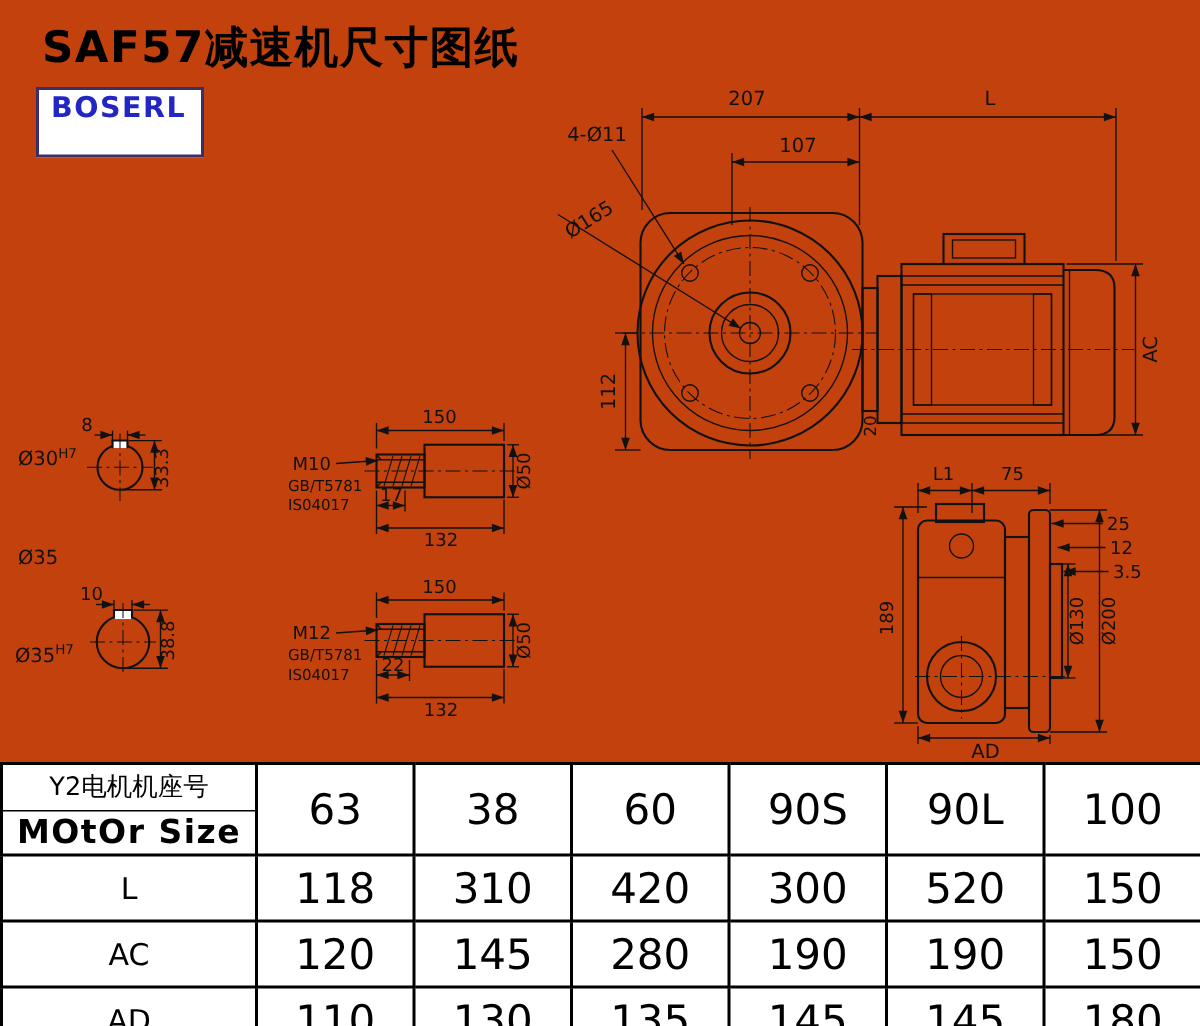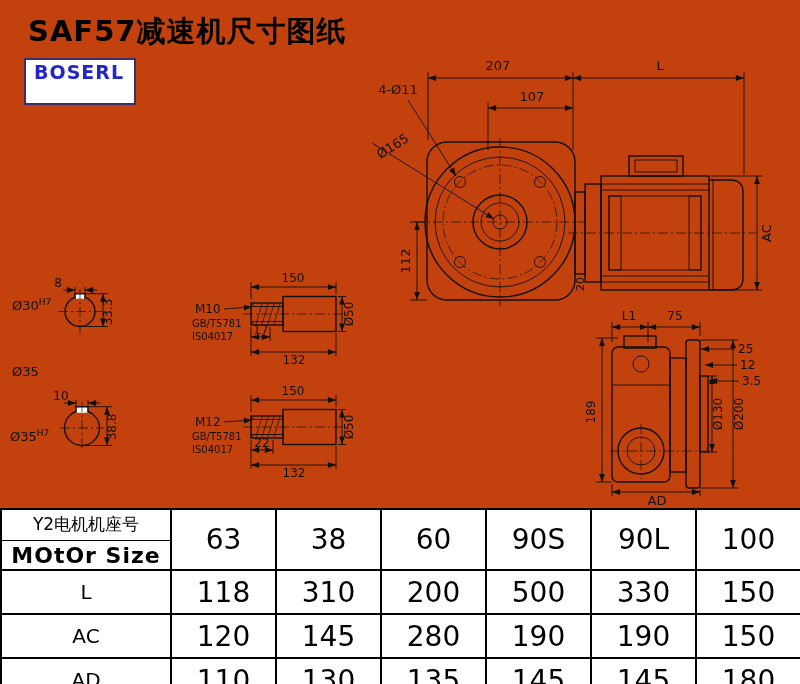--- a/index.html
+++ b/index.html
@@ -272,23 +272,23 @@
       <td>38</td>
       <td>60</td>
       <td>90S</td>
       <td>90L</td>
       <td>100</td>
     </tr>
     <tr>
       <td class="c0">L</td>
       <td>118</td>
       <td>310</td>
-      <td>200</td>
-      <td>500</td>
-      <td>330</td>
+      <td>420</td>
+      <td>300</td>
+      <td>520</td>
       <td>150</td>
     </tr>
     <tr>
       <td class="c0">AC</td>
       <td>120</td>
       <td>145</td>
       <td>280</td>
       <td>190</td>
       <td>190</td>
       <td>150</td>

